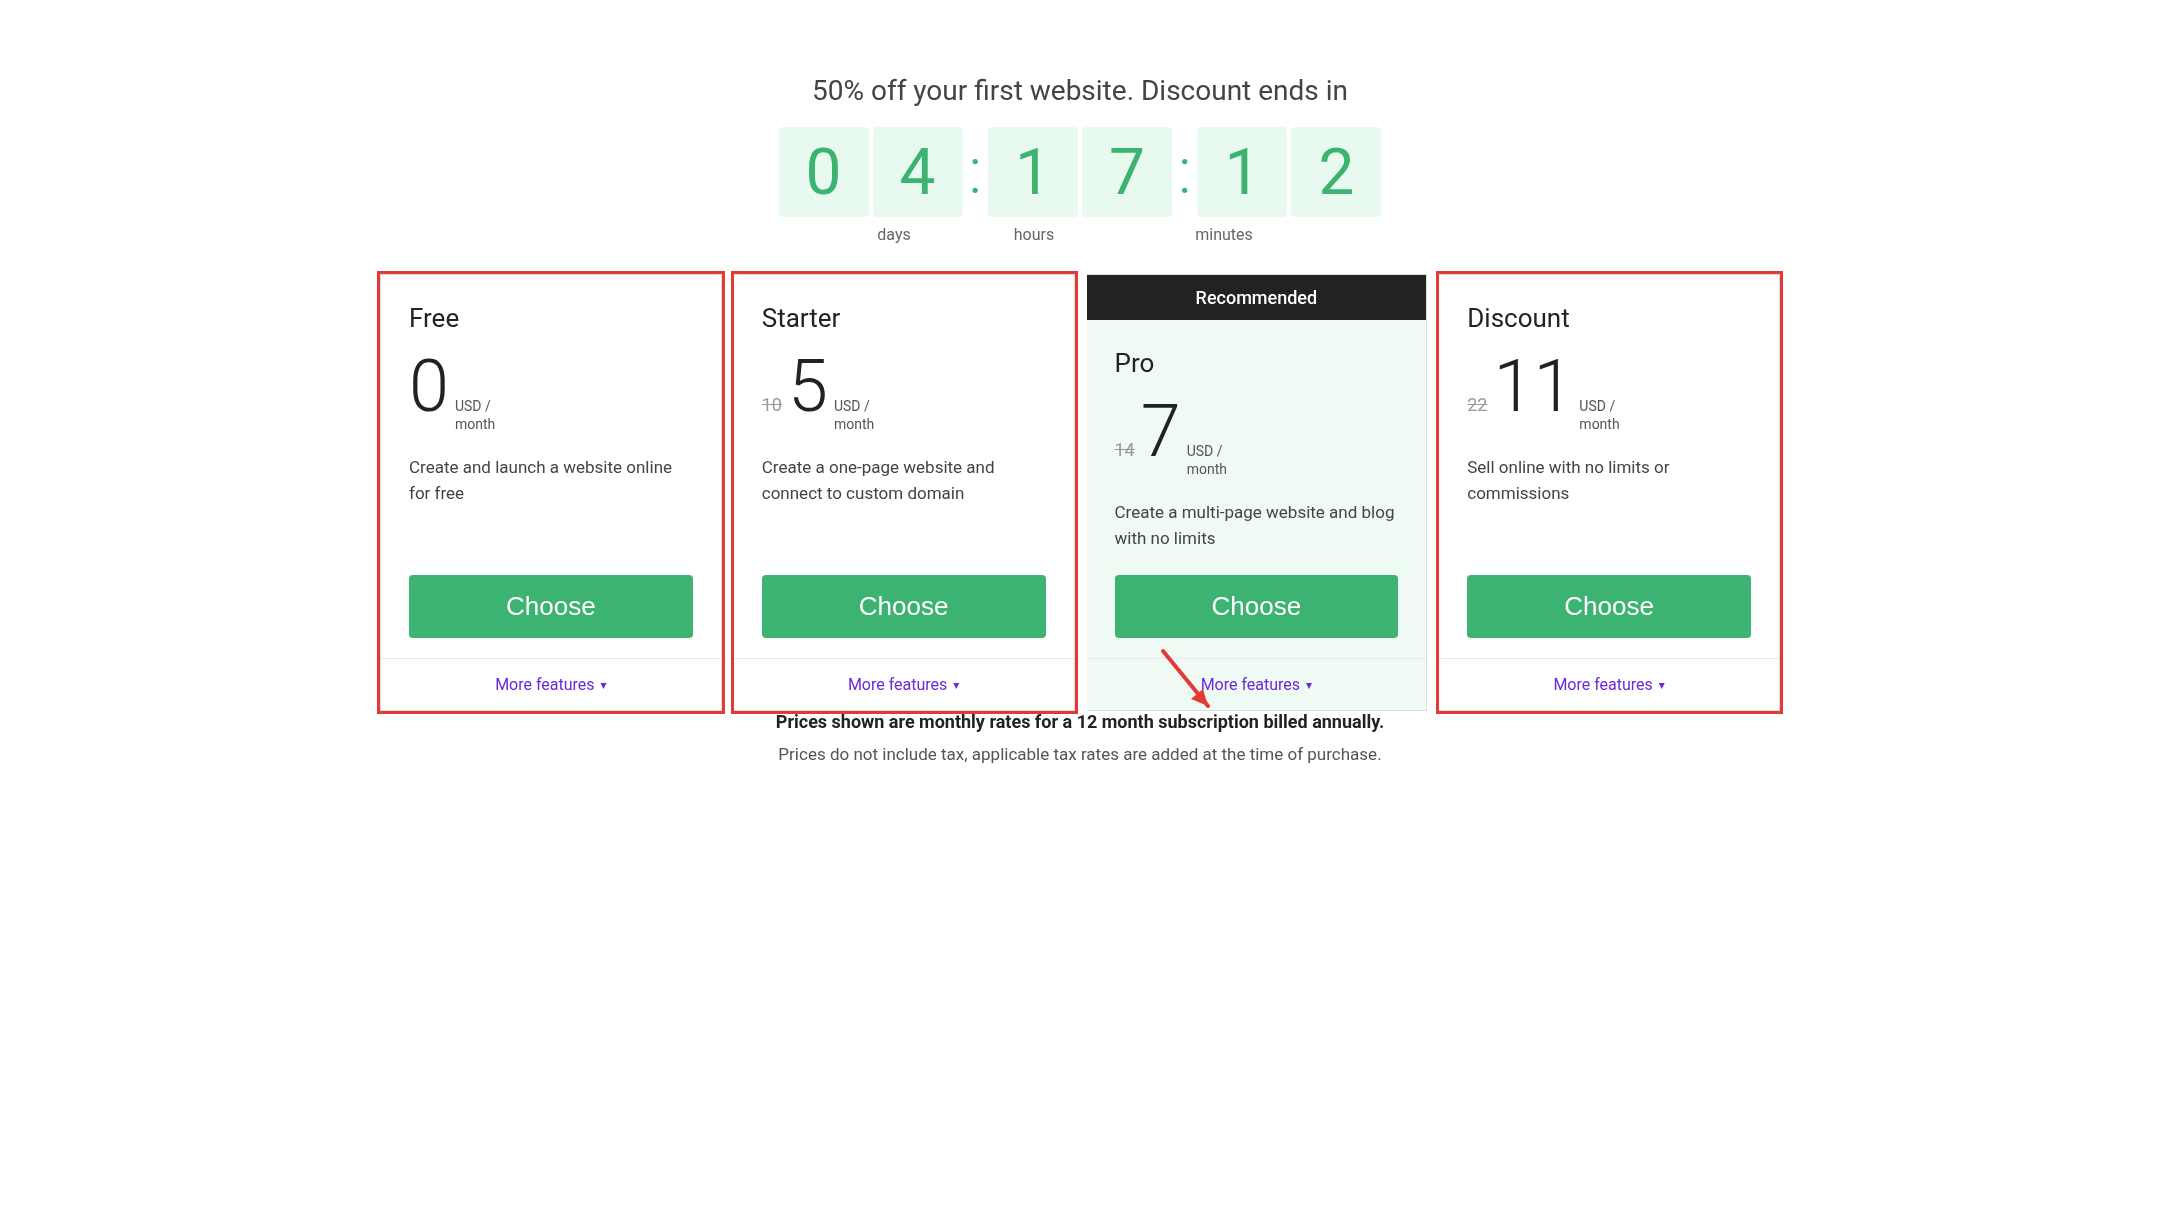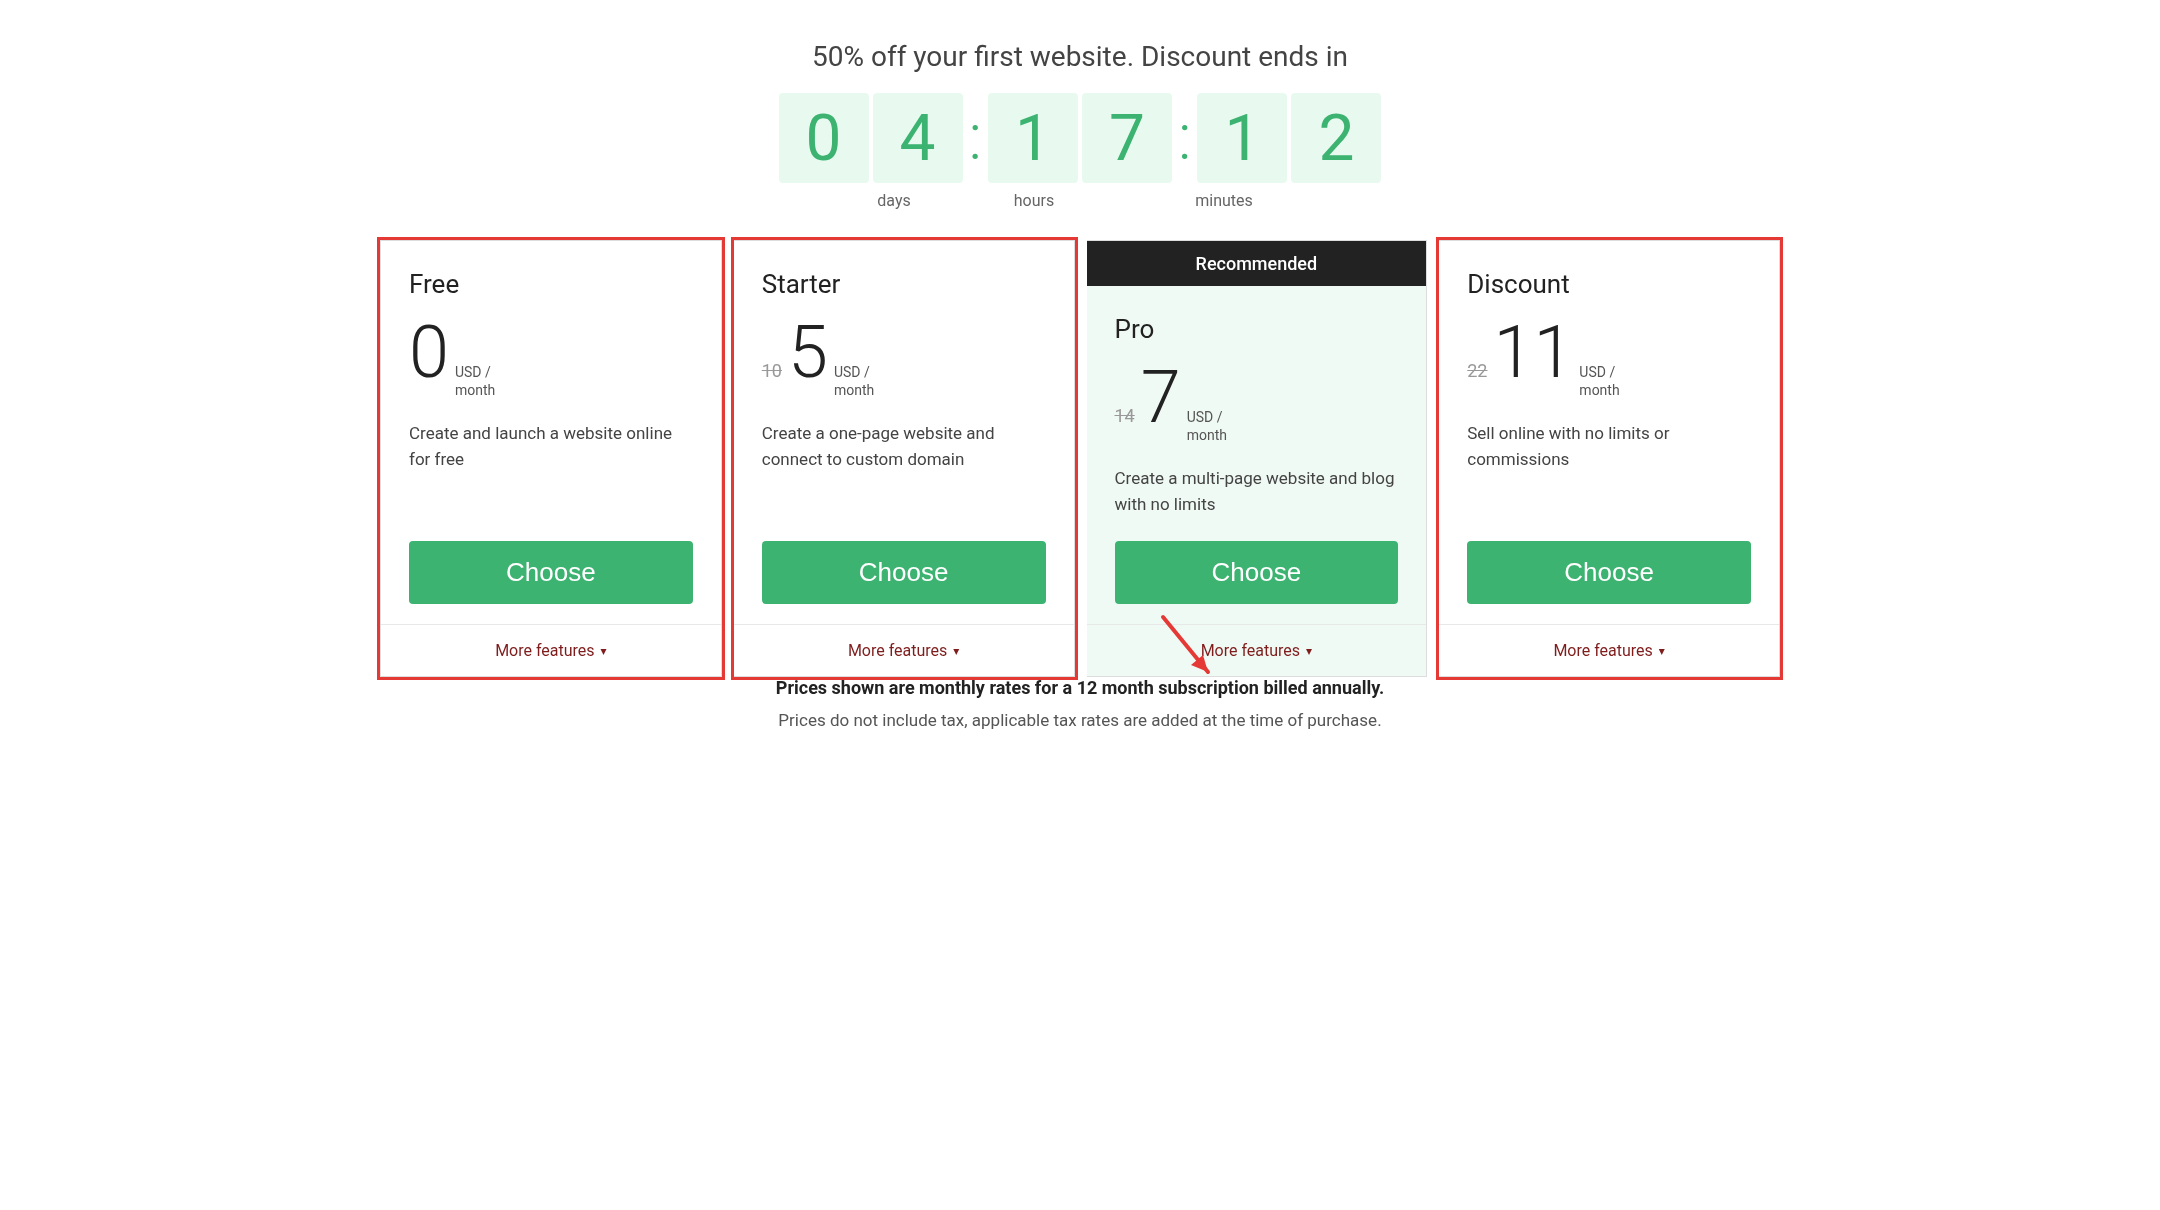--- a/index.html
+++ b/index.html
@@ -10,20 +10,21 @@
       display: flex;
       flex-direction: column;
       align-items: center;
       padding: 40px 20px;
       min-height: 100vh;
     }
 
     .header-section {
       text-align: center;
       margin-bottom: 30px;
+      margin-top: 34px;
     }
 
     .discount-text {
       font-size: 28px;
       color: #444;
       margin-bottom: 20px;
       font-weight: 400;
     }
 
     .countdown-wrapper {
@@ -177,21 +178,21 @@
     }
 
     .plan-card-free .choose-button {
       outline: none;
     }
 
     .more-features-row {
       text-align: center;
       padding: 16px;
       font-size: 16px;
-      color: #7f1d1d;
+      color: #6d28d9;
       cursor: pointer;
       display: flex;
       align-items: center;
       justify-content: center;
       gap: 6px;
       border-top: 1px solid #e8e8e8;
     }
 
     .chevron-down {
       font-size: 12px;

